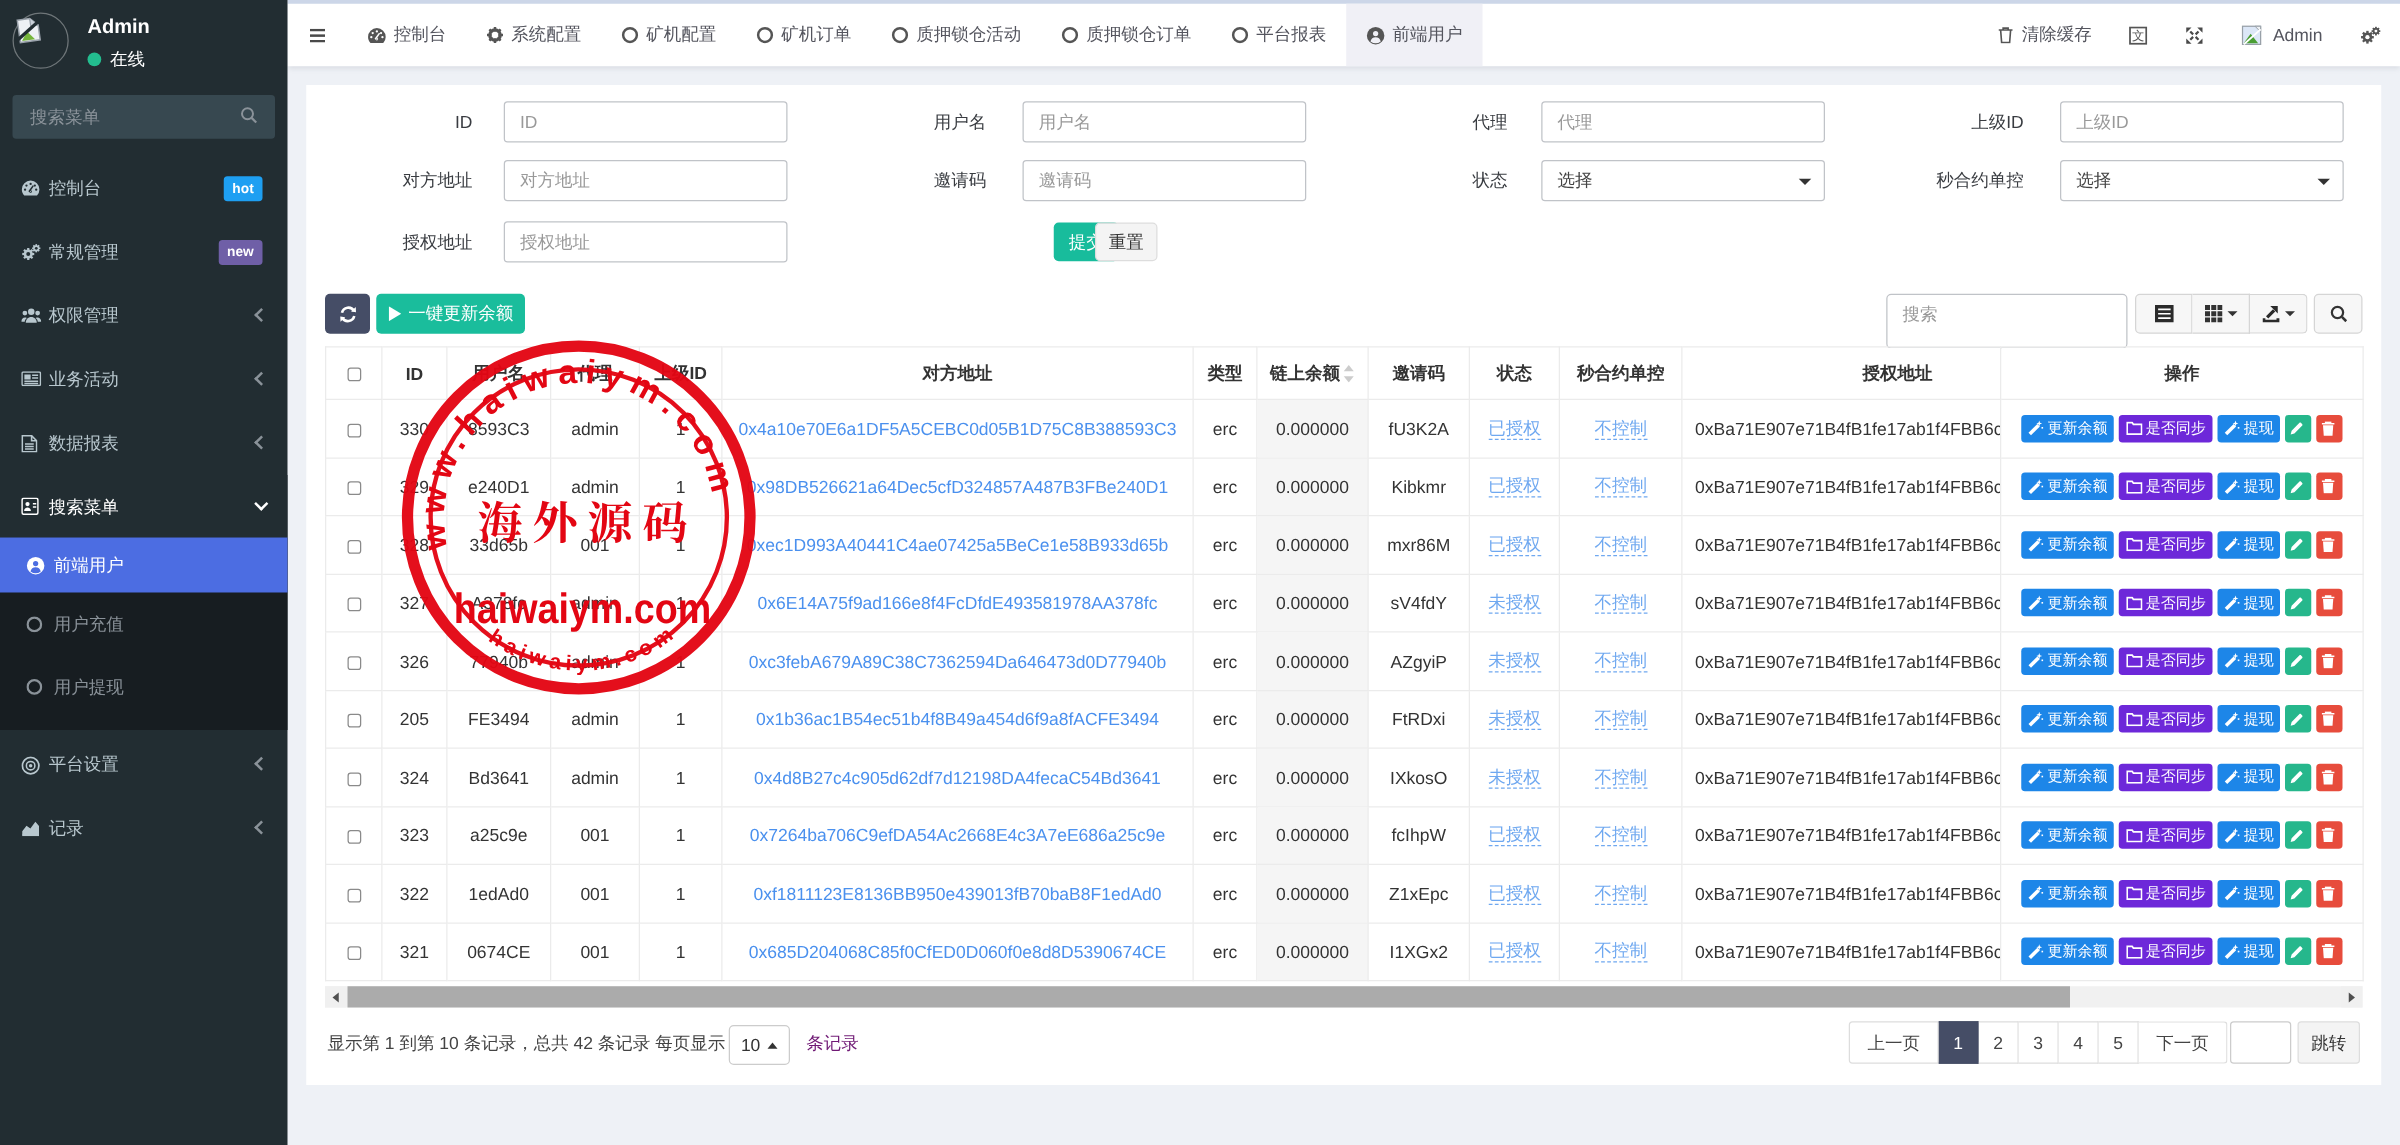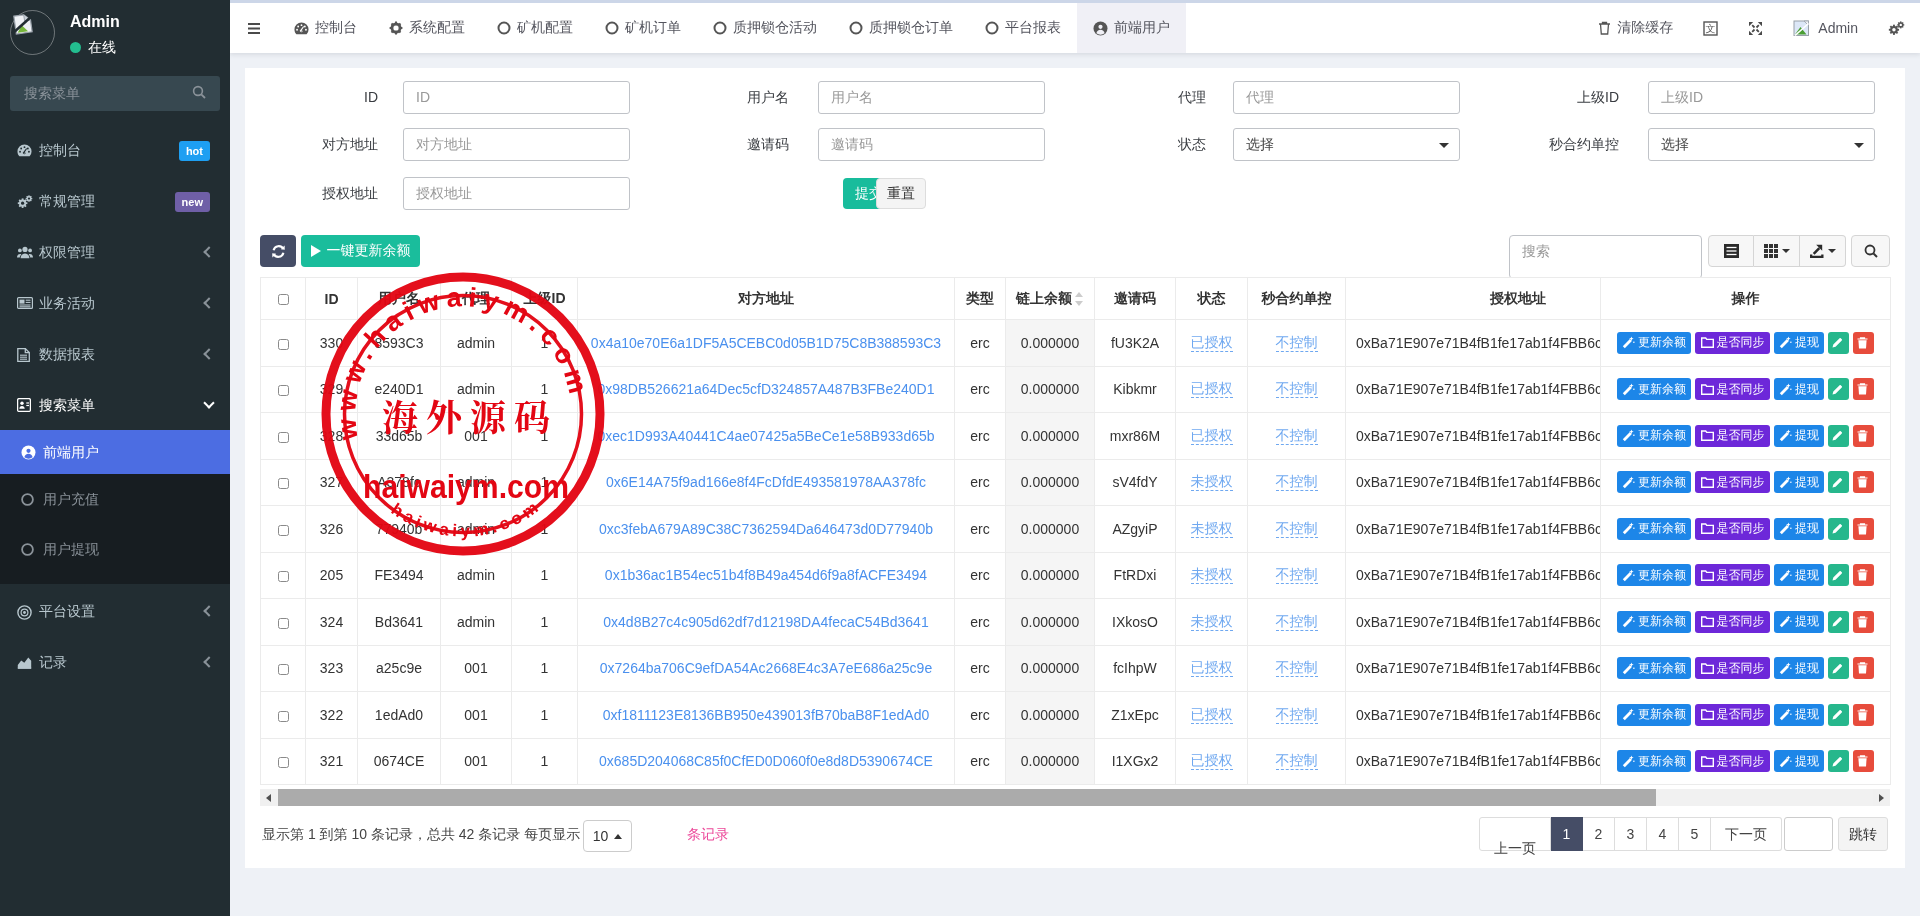--- a/index.html
+++ b/index.html
@@ -93,24 +93,24 @@
 
 
 .hscroll { position:absolute; left:15px; top:721px; width:1630px; height:17px; background:#f1f1f1; }
 .hs-thumb { position:absolute; left:18px; top:0; width:1378px; height:17px; background:#ababab; }
 .hs-arrow { position:absolute; top:0; width:17px; height:17px; background:#f0f0f0; display:flex; align-items:center; justify-content:center; }
 
 
 .pg-left { position:absolute; left:17px; top:750px; font-size:14px; color:#444; line-height:33px; }
 .pg-size { position:absolute; left:338px; top:752px; width:49px; height:32px; border:1px solid #ccc; border-radius:4px; text-align:center; line-height:30px; font-size:14px; color:#333; background:#fff; }
 .pg-size .caret-up { display:inline-block; width:0; height:0; border-left:4px solid transparent; border-right:4px solid transparent; border-bottom:5px solid #333; margin-left:6px; vertical-align:2px; }
-.pg-after { position:absolute; left:400px; top:750px; font-size:14px; color:#ec4899; line-height:33px;margin-left:42px; }
+.pg-after { position:absolute; left:400px; top:750px; font-size:14px; color:#701a75; line-height:33px; }
 .pager { position:absolute; left:1234px; top:749px; height:34px; display:flex; }
 .pager a { display:block; min-width:32px; padding:0 8px; height:34px; line-height:32px; border:1px solid #ddd; border-left:none; color:#444; text-decoration:none; font-size:14px; text-align:center; background:#fff; }
-.pager a:first-child { border-left:1px solid #ddd; border-radius:3px 0 0 3px; padding:14px 14px; }
+.pager a:first-child { border-left:1px solid #ddd; border-radius:3px 0 0 3px; padding:0 14px; }
 .pager a:last-child { border-radius:0 3px 3px 0; padding:0 14px; }
 .pager a.active { background:#454d66; color:#fff; border-color:#454d66; }
 .pg-input { position:absolute; left:1539px; top:749px; width:49px; height:34px; border:1px solid #ccc; border-radius:3px; background:#fff; }
 .pg-jump { position:absolute; left:1593px; top:749px; width:50px; height:34px; background:#f4f4f4; border:1px solid #ddd; border-radius:3px; text-align:center; line-height:32px; font-size:14px; color:#333; }
 </style>
 </head>
 <body>
 
 <div class="sidebar">
   <div class="user-panel">

